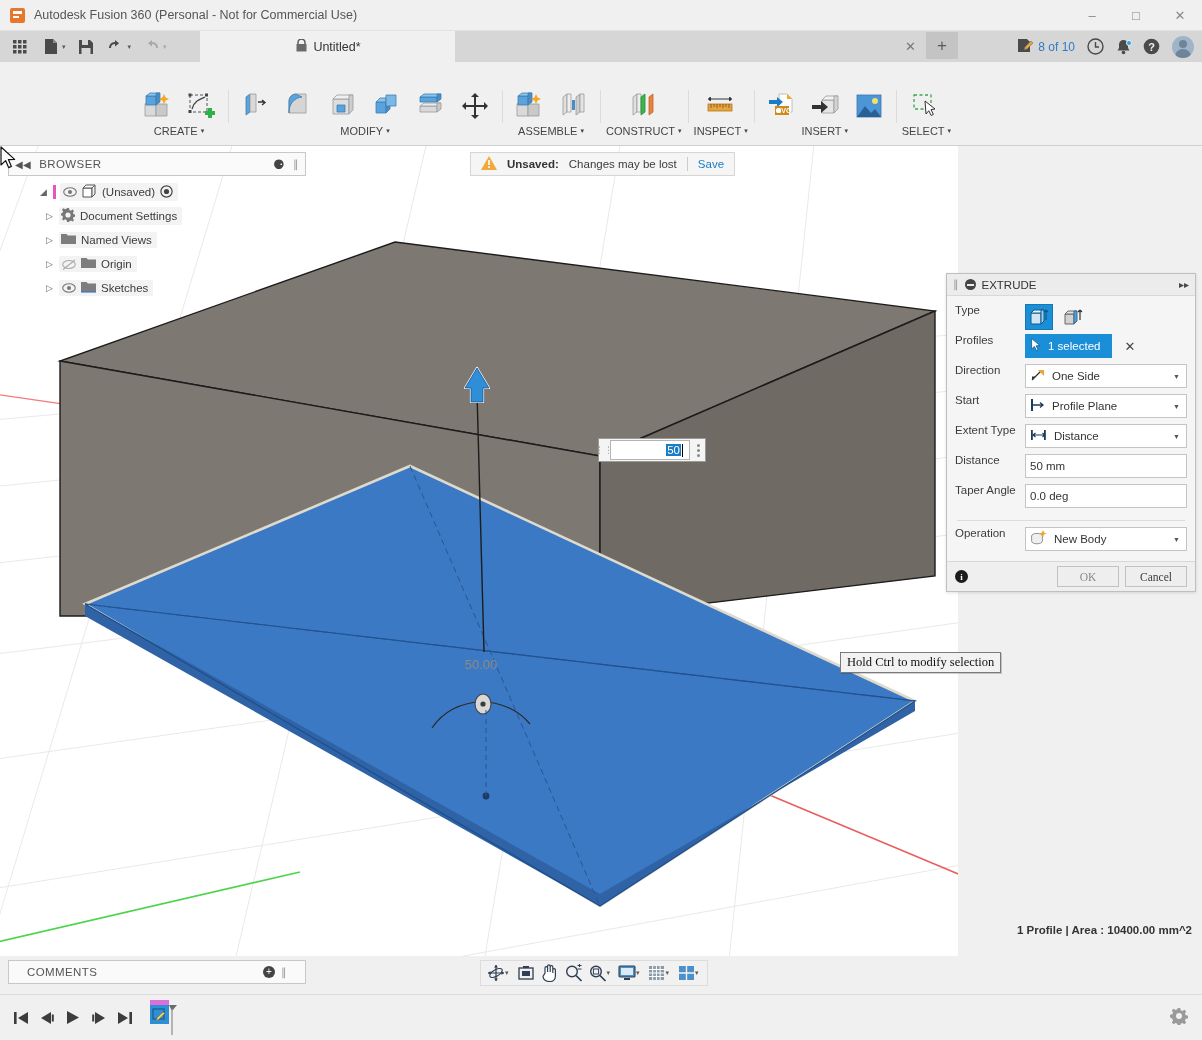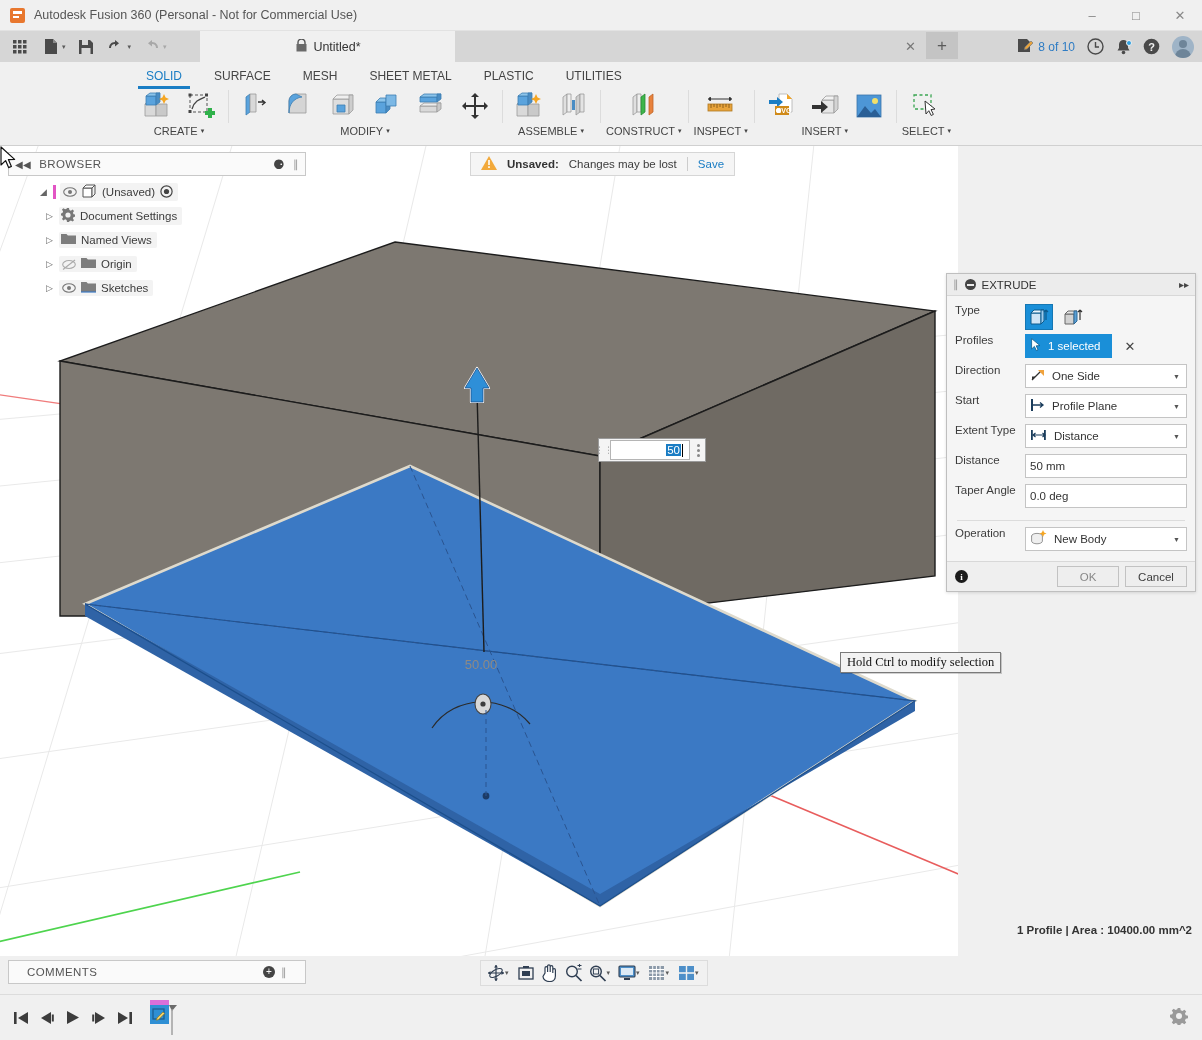--- a/index.html
+++ b/index.html
@@ -210,20 +210,21 @@
   }
   .infoi {
     width:13px; height:13px; border-radius:50%; background:#1c1c1c; color:#fff;
     font-size:9px; display:flex; align-items:center; justify-content:center;
     font-family:"Liberation Serif", serif; font-weight:bold;
   }
   .fbtn {
     height:21px; min-width:62px; border:1px solid #c2c2c2; background:#eee;
     display:flex; align-items:center; justify-content:center; font-size:11.5px; color:#888;
     margin-left:6px;
+    font-family:Liberation Serif, serif;
   }
   .fbtn.cancel { color:#3c3c3c; }
   .ex-foot .spacer{ flex:1; }
 
   
   .comments {
     position:absolute; left:8px; top:960px; width:298px; height:24px;
     background:#fafafa; border:1px solid #c8c8c8; display:flex; align-items:center;
     padding:0 18px; gap:6px; font-size:11.5px; color:#555; letter-spacing:.4px; z-index:6;
   }
@@ -351,28 +352,20 @@
             <circle cx="8.5" cy="8.5" r="7.8" fill="#4a4a4a"></circle>
             <text x="8.5" y="12.6" font-size="11" font-family="Liberation Sans" fill="#f0f0f0" text-anchor="middle" font-weight="bold">?</text>
           </svg>
       </div>
       <div class="avatar"></div>
     </div>
   </div>
 
   <div class="ribbon">
 
-    <div class="tabrow">
-      <div class="rtab active">SOLID</div>
-      <div class="rtab">SURFACE</div>
-      <div class="rtab">MESH</div>
-      <div class="rtab">SHEET METAL</div>
-      <div class="rtab">PLASTIC</div>
-      <div class="rtab">UTILITIES</div>
-    </div>
 
     <div class="panels">
 
       <div class="panel">
         <div class="panel-icons">
           <div class="ibtn">
             <svg width="30" height="28" viewBox="0 0 30 28">
               <path d="M3 12h11v12H3z" fill="#d9d9d9" stroke="#9a9a9a" stroke-width=".8"></path>
               <path d="M14 12h11v12H14z" fill="#c9c9c9" stroke="#9a9a9a" stroke-width=".8"></path>
               <path d="M3 12l5-5h11l-5 5z" fill="#ececec" stroke="#9a9a9a" stroke-width=".8"></path>

